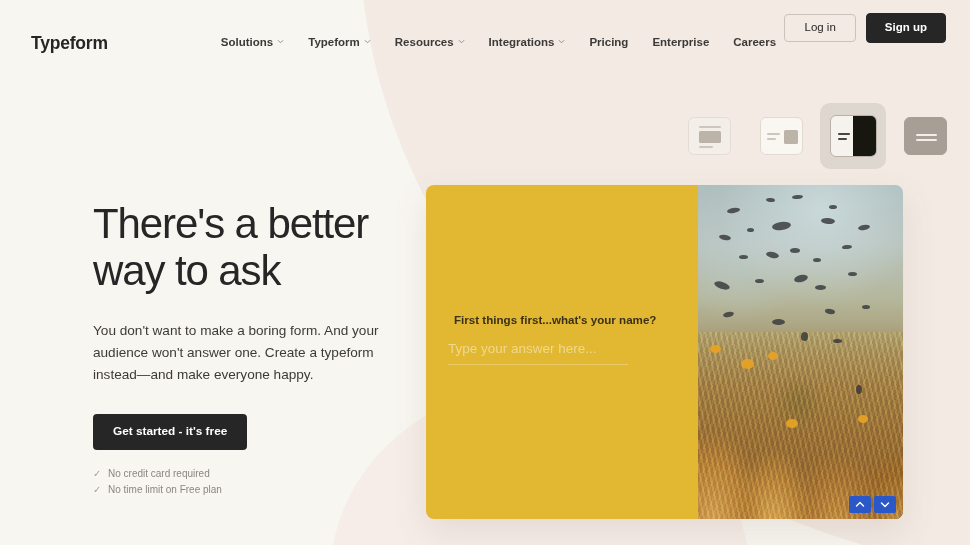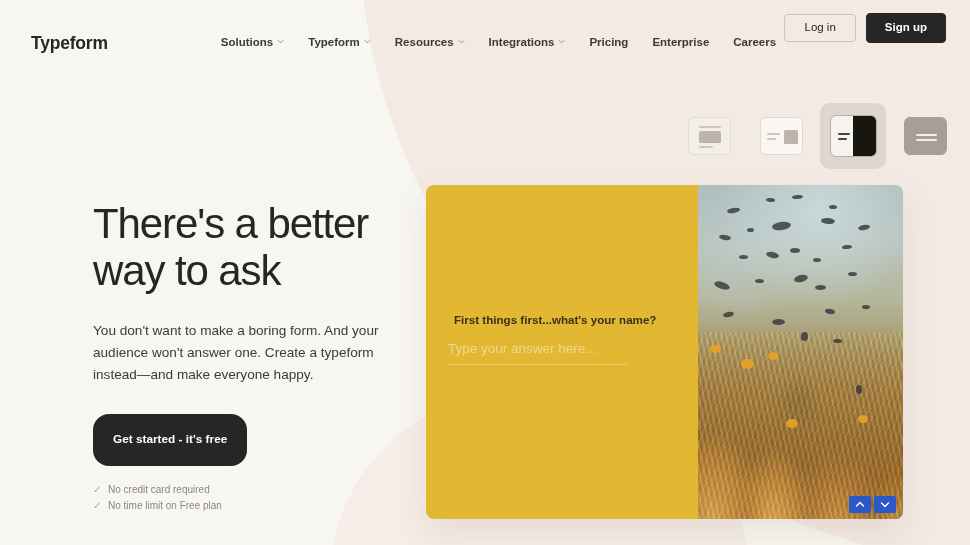--- a/index.html
+++ b/index.html
@@ -217,22 +217,22 @@
     width: 298px;
   }
   .btn-cta {
     margin-top: 28px;
     display: inline-block;
     background: #262627;
     color: #ffffff;
     font-size: 11.8px;
     font-weight: bold;
     border: none;
-    border-radius: 16px;
-    padding: 20px 20px;
+    border-radius: 4px;
+    padding: 12px 20px;
     cursor: pointer;
     font-family: inherit;
     line-height: 1;
   }
   .perks {
     margin-top: 16px;
   }
   .perk {
     display: flex;
     align-items: center;

